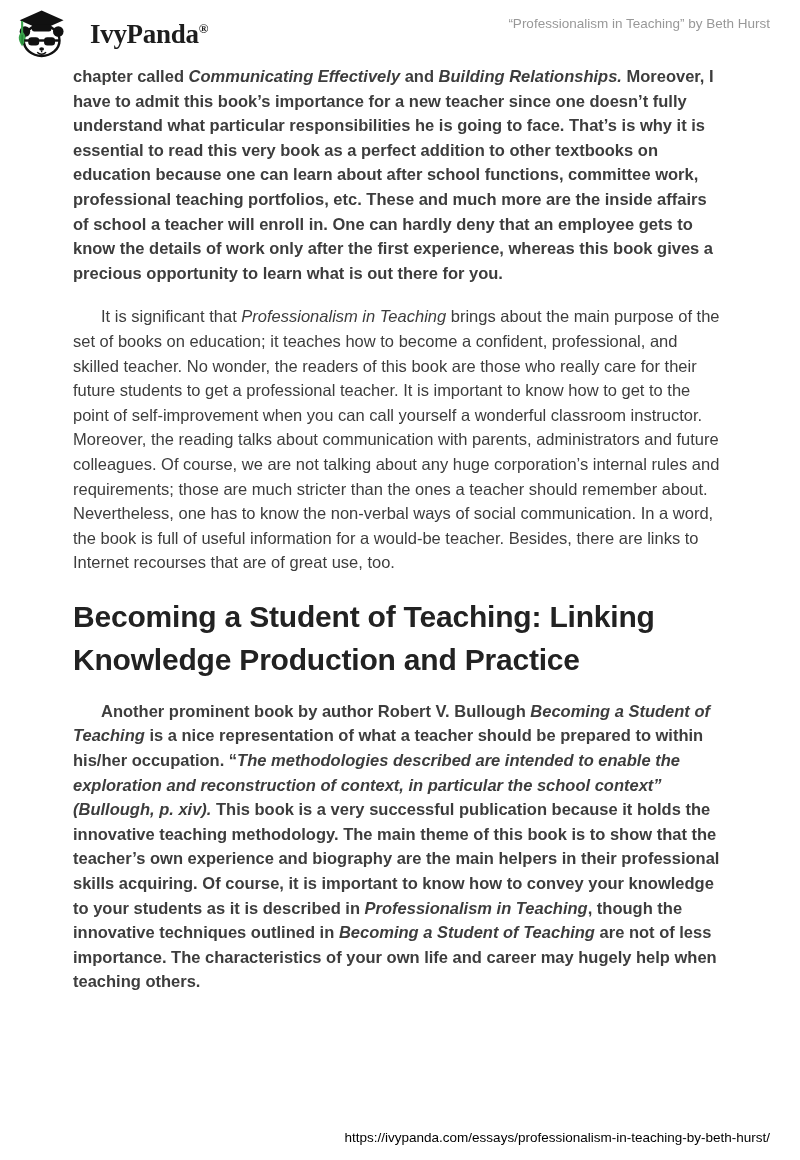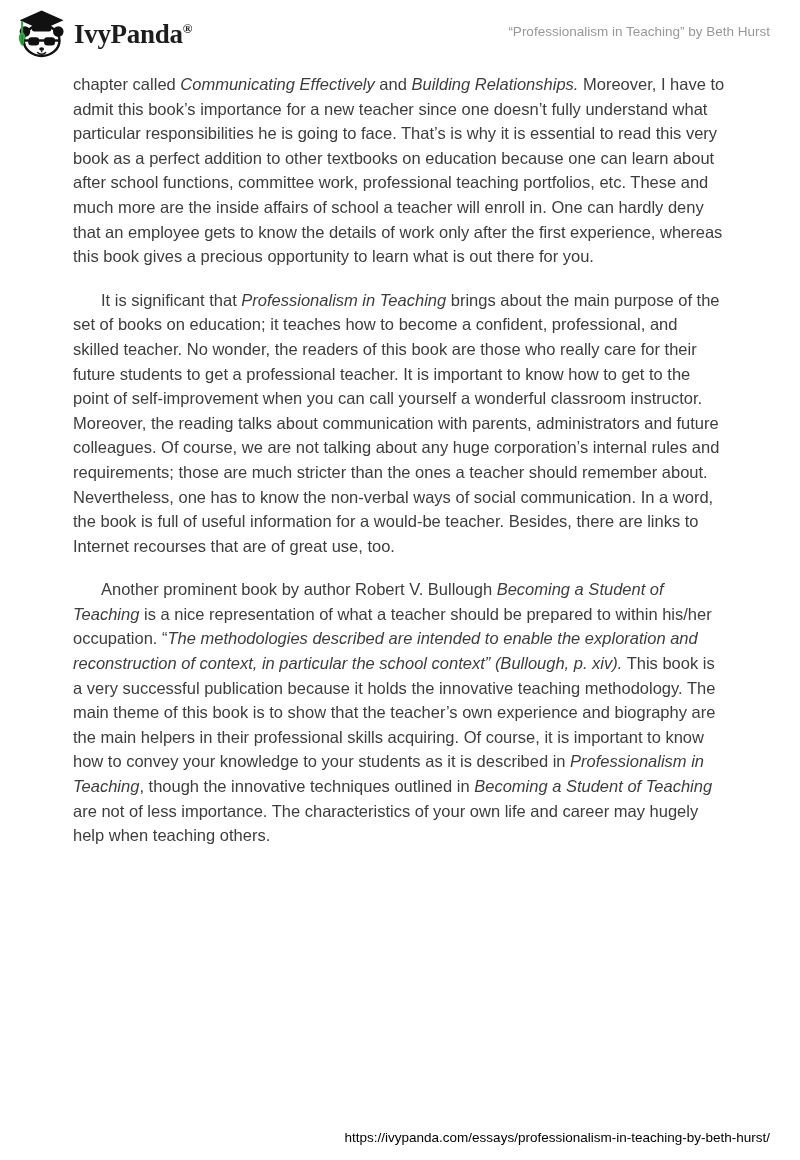--- a/index.html
+++ b/index.html
@@ -6,35 +6,35 @@
   html,body { background:#ffffff; }
   body {
     width:800px; height:1160px; position:relative; overflow:hidden;
     font-family:"Liberation Sans", sans-serif;
   }
   
   .header {
     height:60px; padding:8px 30px 0 14px;
     display:flex; justify-content:space-between; align-items:flex-start;
   }
-  .brand { display:flex; align-items:center; gap:8px; }
+  .brand { display:flex; align-items:center; gap:24px; }
   .logo { width:52px; height:52px; display:block; }
   .brand-name {
     font-family:"Liberation Serif", serif; font-weight:700;
     font-size:27px; color:#1d1d1d; letter-spacing:-0.3px;
   }
   .brand-name sup { font-size:13px; vertical-align:super; }
-  .doc-title { margin-top:16px; font-size:13.5px; color:#989898; }
+  .doc-title { margin-top:8px; font-size:13.5px; color:#989898; }
   
   .content { padding:0 74px 0 73px; }
   .content p.para {
     font-size:16.5px; line-height:24.6px; color:#3d3d3d;
     margin:19px 0; text-align:left;
   }
-  .content p.para:first-child { margin-top:12px; }
+  .content p.para:first-child { margin-top:4px;font-weight:bold; }
   .content p.para.indent { text-indent:28px; }
   .it { font-style:italic; }
   h2.essay-heading {
     font-size:30px; line-height:43px; font-weight:700;
     color:#222222; margin:20px 0 18px; letter-spacing:-0.2px;
   }
   
   .footer {
     position:absolute; right:30px; bottom:15px;
     font-size:13.5px; color:#000000;
@@ -72,18 +72,19 @@
     <span class="brand-name"><span>IvyPanda</span><sup>®</sup></span>
   </div>
   <div class="doc-title">“Professionalism in Teaching” by Beth Hurst</div>
 </div>
 
 <div class="content">
   <div id="paras-before">
       <p class="para"><span>chapter called </span><span class="it">Communicating Effectively</span><span> and </span><span class="it">Building Relationships.</span><span> Moreover, I have to admit this book’s importance for a new teacher since one doesn’t fully understand what particular responsibilities he is going to face. That’s is why it is essential to read this very book as a perfect addition to other textbooks on education because one can learn about after school functions, committee work, professional teaching portfolios, etc. These and much more are the inside affairs of school a teacher will enroll in. One can hardly deny that an employee gets to know the details of work only after the first experience, whereas this book gives a precious opportunity to learn what is out there for you.</span></p>
       <p class="para indent"><span>It is significant that </span><span class="it">Professionalism in Teaching</span><span> brings about the main purpose of the set of books on education; it teaches how to become a confident, professional, and skilled teacher. No wonder, the readers of this book are those who really care for their future students to get a professional teacher. It is important to know how to get to the point of self-improvement when you can call yourself a wonderful classroom instructor. Moreover, the reading talks about communication with parents, administrators and future colleagues. Of course, we are not talking about any huge corporation’s internal rules and requirements; those are much stricter than the ones a teacher should remember about. Nevertheless, one has to know the non-verbal ways of social communication. In a word, the book is full of useful information for a would-be teacher. Besides, there are links to Internet recourses that are of great use, too.</span></p>
     </div>
+  <h2 class="essay-heading">Becoming a Student of Teaching: Linking Knowledge Production and Practice</h2>
   <div id="paras-after">
       <p class="para indent"><span>Another prominent book by author Robert V. Bullough </span><span class="it">Becoming a Student of Teaching</span><span> is a nice representation of what a teacher should be prepared to within his/her occupation. “</span><span class="it">The methodologies described are intended to enable the exploration and reconstruction of context, in particular the school context” (Bullough, p. xiv).</span><span> This book is a very successful publication because it holds the innovative teaching methodology. The main theme of this book is to show that the teacher’s own experience and biography are the main helpers in their professional skills acquiring. Of course, it is important to know how to convey your knowledge to your students as it is described in </span><span class="it">Professionalism in Teaching</span><span>, though the innovative techniques outlined in </span><span class="it">Becoming a Student of Teaching</span><span> are not of less importance. The characteristics of your own life and career may hugely help when teaching others.</span></p>
     </div>
 </div>
 
 <div class="footer">https://ivypanda.com/essays/professionalism-in-teaching-by-beth-hurst/</div>
 
 </body></html>

